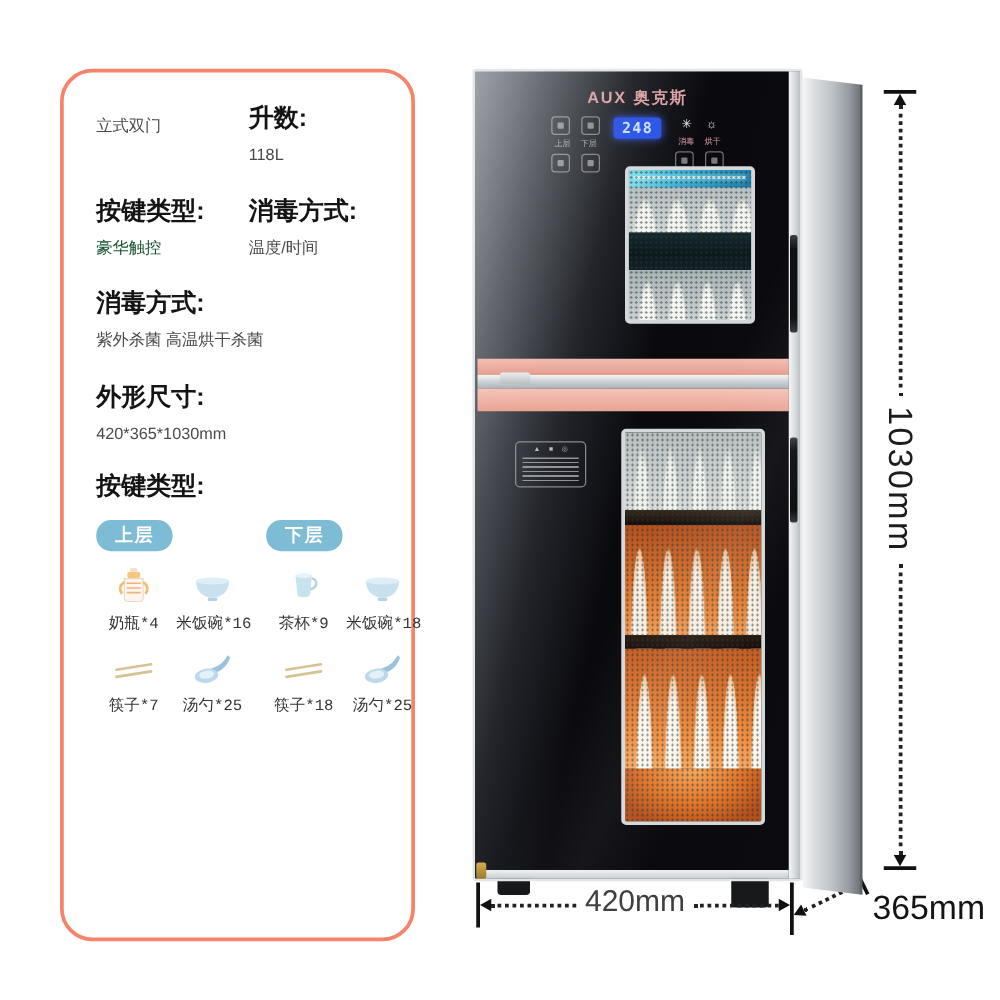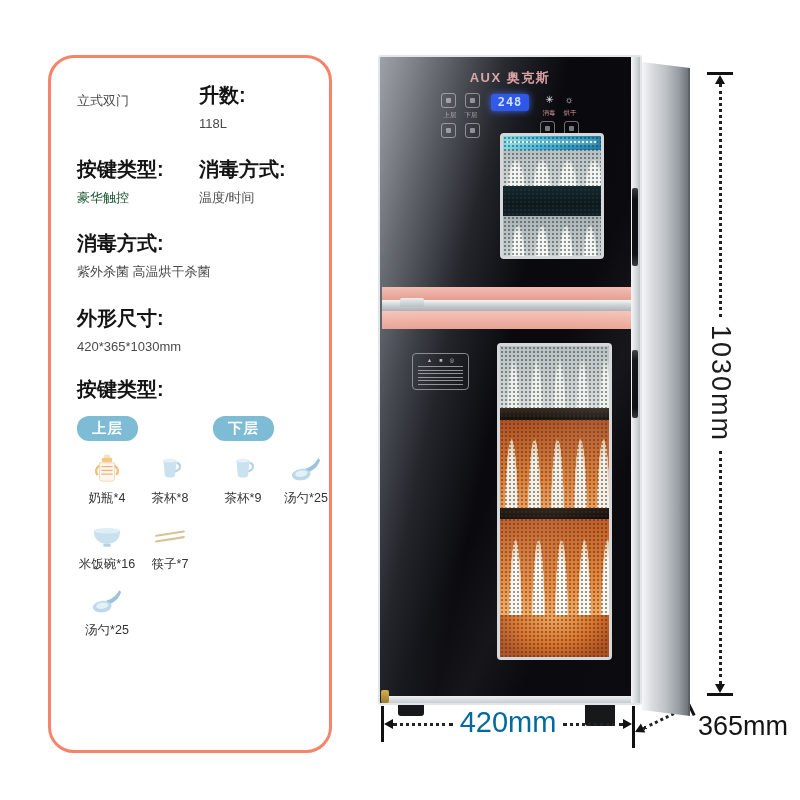--- a/index.html
+++ b/index.html
@@ -18,21 +18,21 @@
   .spec-block{margin-top:27px;}
   .star-row{margin:26px -26px 0;border-top:2px solid #f5846b;border-bottom:2px solid #f5846b;
     padding:24px 26px;display:flex;align-items:center;}
   .star-row .spec-value{margin:0 0 0 34px;font-size:21px;color:#333;}
   .star-row .spec-label{font-size:21px;}
   .tableware{margin-top:24px;}
   .tw-groups{display:flex;gap:16px;margin-top:15px;}
   .tw-group{width:120px;}
   .tw-badge{display:inline-block;background:#7ebbd4;color:#fff;font-size:14.5px;
     font-weight:bold;padding:3px 15px;border-radius:12px;letter-spacing:1px;}
-  .tw-items{display:grid;grid-template-columns:60px 58px;column-gap:4px;row-gap:11px;margin-top:11px;}
+  .tw-items{display:grid;grid-template-columns:60px 58px;column-gap:4px;row-gap:11px;margin-top:11px;font-family:Liberation Mono, monospace;}
   .tw-item{text-align:center;}
   .tw-icon{height:33px;display:flex;align-items:flex-end;justify-content:center;}
   .tw-label{font-size:12.5px;color:#333;margin-top:5px;white-space:nowrap;}
 
   
   .product-area{position:absolute;left:370px;top:40px;width:430px;height:760px;}
   .cab-side{position:absolute;left:272px;top:22px;width:46px;height:648px;z-index:1;
     background:linear-gradient(90deg,#f5f6f7,#d9dcdf 22%,#bfc4c8 50%,#979da3 80%,#6e747a 100%);
     transform:skewY(7deg);transform-origin:left top;border-right:2px solid #5c6166;}
   .cab-foot{position:absolute;background:#17181a;border-radius:3px;z-index:0;}
@@ -121,21 +121,21 @@
   .arr-dn{border-left:5px solid transparent;border-right:5px solid transparent;border-top:9px solid #111;}
   .arr-lf{border-top:5px solid transparent;border-bottom:5px solid transparent;border-right:9px solid #111;}
   .arr-rt{border-top:5px solid transparent;border-bottom:5px solid transparent;border-left:9px solid #111;}
   .dot-v{flex:1;width:0;border-left:3px dotted #222;}
   .dot-h{flex:1;height:0;border-top:3px dotted #222;}
   .dim-v{position:absolute;left:702px;top:72px;width:36px;height:624px;
     display:flex;flex-direction:column;align-items:center;}
   .dim-v-label{writing-mode:vertical-rl;font-size:27px;letter-spacing:2px;margin:8px 0;color:#1c1c1c;}
   .dim-h{position:absolute;left:381px;top:702px;width:254px;height:44px;
     display:flex;align-items:center;}
-  .dim-h-label{font-size:29px;margin:0 7px;transform:translateY(-2px);color:#0369a1;}
+  .dim-h-label{font-size:24px;margin:0 7px;transform:translateY(-2px);color:#404040;}
   .dim-d{position:absolute;left:635px;top:726px;width:62px;height:12px;
     transform:rotate(-26deg);transform-origin:0 50%;display:flex;align-items:center;}
   .dim-d .cap-v{height:22px;}
   .depth-label{position:absolute;left:698px;top:711px;font-size:27px;color:#141414;}
 </style>
 </head>
 <body>
 
 <div class="canvas">
 
@@ -185,30 +185,20 @@
                     <path d="M11 15 h12 M11 19 h12 M11 23 h12" stroke="#f2b27c" stroke-width="1.4"></path>
                     <path d="M9 14 q-6 4 -2 10" stroke="#f0bf74" stroke-width="2.4" fill="none"></path>
                     <path d="M25 14 q6 4 2 10" stroke="#f0bf74" stroke-width="2.4" fill="none"></path>
                   </svg>
               </div>
               <div class="tw-label">奶瓶*4</div>
             </div>
             <div class="tw-item">
               <div class="tw-icon">
                 <svg width="32" height="33" viewBox="0 0 34 34">
-                    <path d="M10 8 h14 l-1.5 16 a3 3 0 0 1 -3 2.6 h-5 a3 3 0 0 1 -3 -2.6 z" fill="#c9e2ef"></path>
-                    <ellipse cx="17" cy="8.5" rx="7" ry="2" fill="#e6f2f8"></ellipse>
-                    <path d="M24 11 c4.5 .5 5.5 7.5 -1.5 9" fill="none" stroke="#b3d3e4" stroke-width="2.2"></path>
-                  </svg>
-              </div>
-              <div class="tw-label">茶杯*8</div>
-            </div>
-            <div class="tw-item">
-              <div class="tw-icon">
-                <svg width="32" height="33" viewBox="0 0 34 34">
                     <path d="M3 13 c0 9 6 14 14 14 s14 -5 14 -14 z" fill="#c9e0ee"></path>
                     <ellipse cx="17" cy="13" rx="14" ry="3" fill="#ddeef7"></ellipse>
                     <rect x="13" y="27" width="8" height="3" rx="1" fill="#b5d2e4"></rect>
                   </svg>
               </div>
               <div class="tw-label">米饭碗*16</div>
             </div>
             <div class="tw-item">
               <div class="tw-icon">
                 <svg width="32" height="33" viewBox="0 0 34 34">
@@ -238,20 +228,41 @@
           <div class="tw-items">
             <div class="tw-item">
               <div class="tw-icon">
                 <svg width="32" height="33" viewBox="0 0 34 34">
                     <path d="M10 8 h14 l-1.5 16 a3 3 0 0 1 -3 2.6 h-5 a3 3 0 0 1 -3 -2.6 z" fill="#c9e2ef"></path>
                     <ellipse cx="17" cy="8.5" rx="7" ry="2" fill="#e6f2f8"></ellipse>
                     <path d="M24 11 c4.5 .5 5.5 7.5 -1.5 9" fill="none" stroke="#b3d3e4" stroke-width="2.2"></path>
                   </svg>
               </div>
               <div class="tw-label">茶杯*9</div>
+            </div>
+            <div class="tw-item">
+              <div class="tw-icon">
+                <svg width="32" height="33" viewBox="0 0 34 34">
+                    <path d="M3 13 c0 9 6 14 14 14 s14 -5 14 -14 z" fill="#c9e0ee"></path>
+                    <ellipse cx="17" cy="13" rx="14" ry="3" fill="#ddeef7"></ellipse>
+                    <rect x="13" y="27" width="8" height="3" rx="1" fill="#b5d2e4"></rect>
+                  </svg>
+              </div>
+              <div class="tw-label">米饭碗*18</div>
+            </div>
+            <div class="tw-item">
+              <div class="tw-icon">
+                <svg width="32" height="33" viewBox="0 0 34 34">
+                    <g fill="#d6c394">
+                      <rect x="1" y="15" width="32" height="2.2" rx="1.1" transform="rotate(-9 17 16)"></rect>
+                      <rect x="1" y="21" width="32" height="2.2" rx="1.1" transform="rotate(-9 17 22)"></rect>
+                    </g>
+                  </svg>
+              </div>
+              <div class="tw-label">筷子*18</div>
             </div>
             <div class="tw-item">
               <div class="tw-icon">
                 <svg width="32" height="33" viewBox="0 0 34 34">
                     <path d="M19 21 C 26 19 30 14 32 8 L30 6 C 26 13 21 16 16 17 Z" fill="#9cc3de"></path>
                     <ellipse cx="12" cy="23.5" rx="10" ry="6" fill="#bcd8ea" transform="rotate(-8 12 23.5)"></ellipse>
                     <ellipse cx="12" cy="22.5" rx="6.5" ry="3.4" fill="#e3f1f8" transform="rotate(-8 12 22.5)"></ellipse>
                   </svg>
               </div>
               <div class="tw-label">汤勺*25</div>

